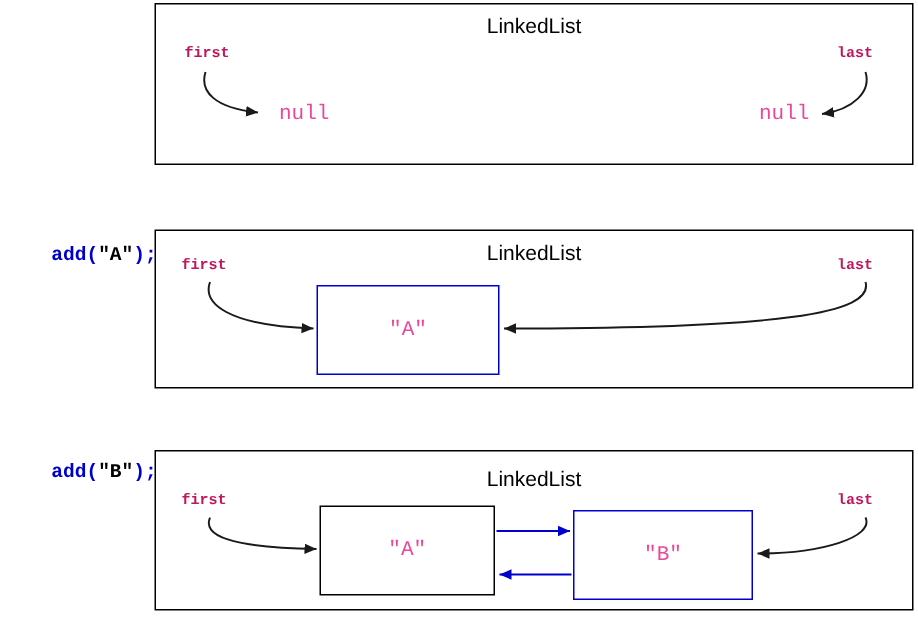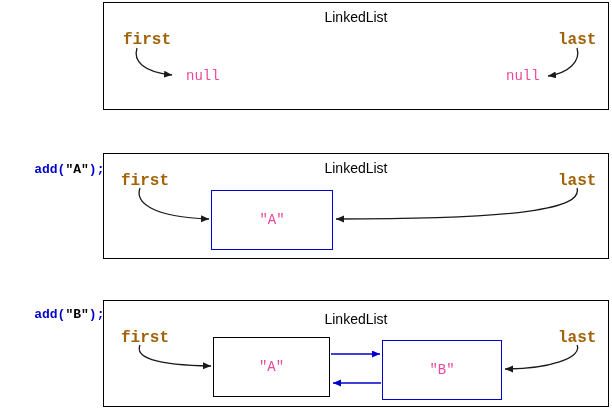--- a/index.html
+++ b/index.html
@@ -17,21 +17,21 @@
   }
   .node-blue  { border:1.5px solid #0000cc; }
   .node-black { border:1.5px solid #000000; }
   .title {
     position:absolute; text-align:center;
     font:14px "Liberation Sans", sans-serif; color:#000;
   }
   .ptr {
     position:absolute;
     font-family:"Liberation Mono", monospace; font-weight:bold;
-    font-size:16px; color:#a16207; white-space:pre;
+    font-size:10px; color:#be185d; white-space:pre;
   }
   .monoval {
     font-family:"Liberation Mono", monospace; font-size:14px;
     color:#ec4899; white-space:pre;
   }
   .nullval { position:absolute; }
   .code {
     position:absolute;
     font-family:"Liberation Mono", monospace; font-weight:bold;
     font-size:13px; color:#0000cc; white-space:pre;

